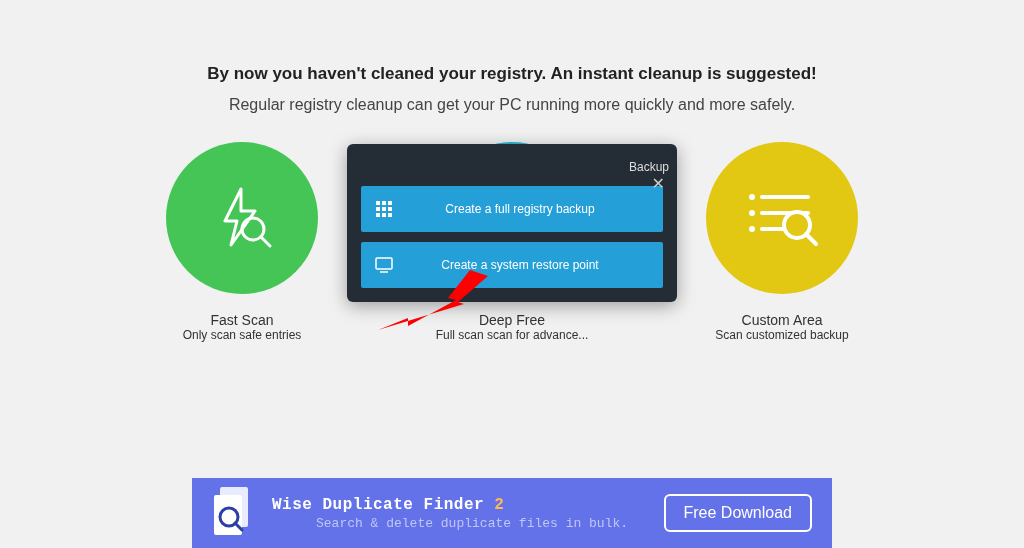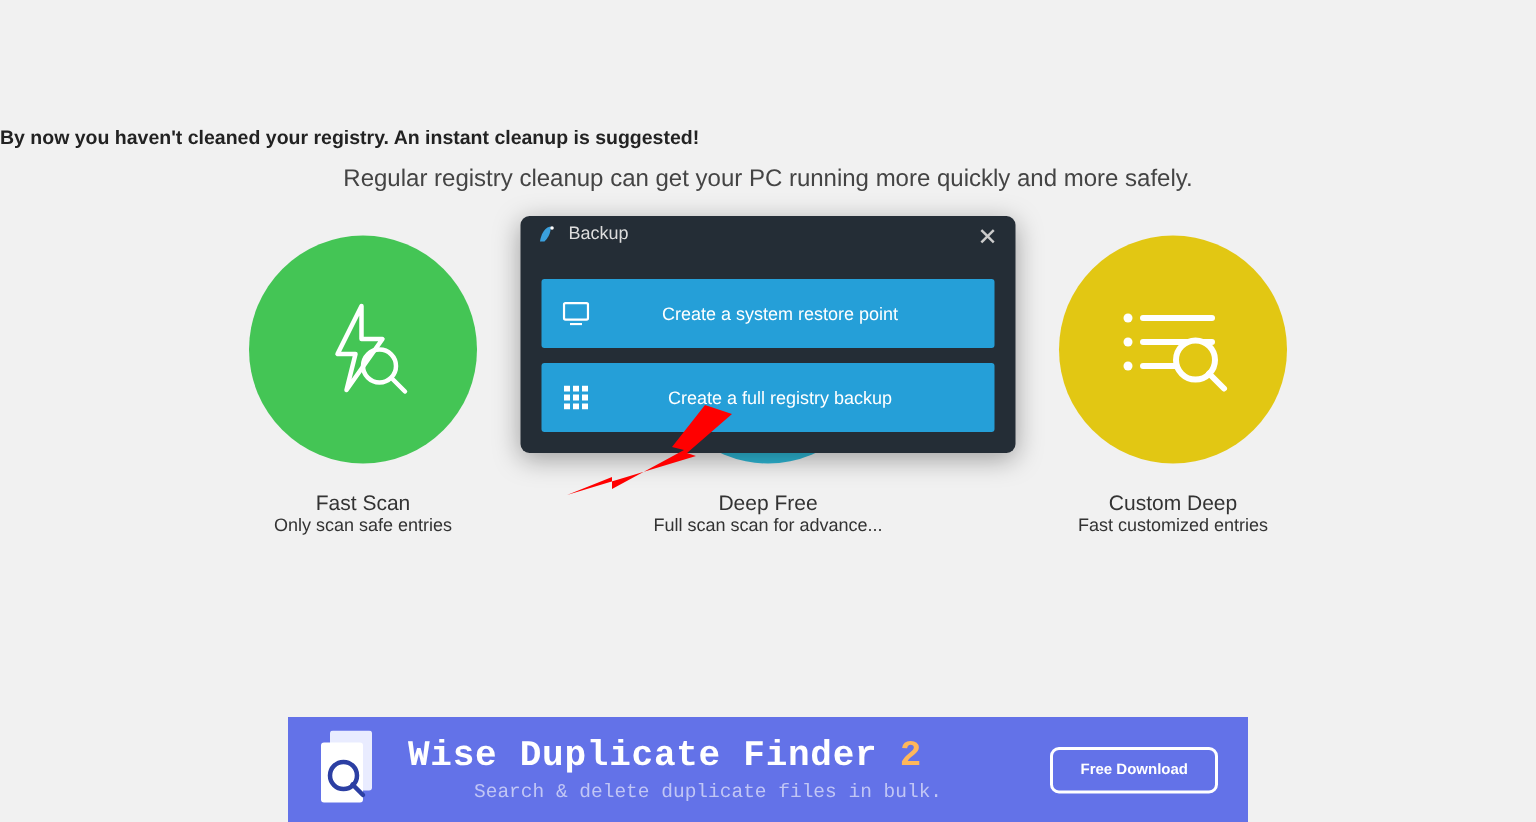--- a/index.html
+++ b/index.html
@@ -5,25 +5,25 @@
     * { margin: 0; padding: 0; box-sizing: border-box; }
     body {
       background: #f1f1f1;
       font-family: -apple-system, "Segoe UI", Arial, sans-serif;
       width: 1024px;
       height: 548px;
       position: relative;
       overflow: hidden;
     }
     .main-heading {
-      text-align: left;
-      font-size: 13px;
+      text-align: center;
+      font-size: 17px;
       font-weight: bold;
       color: #222;
-      padding-top: 84px;
+      padding-top: 64px;
     }
     .sub-heading {
       text-align: center;
       font-size: 16px;
       color: #444;
       margin-top: 12px;
     }
     .circles-row {
       display: flex;
       justify-content: center;
@@ -66,25 +66,26 @@
       transform: translateX(-50%);
       width: 330px;
       background: #242d36;
       border-radius: 6px;
       box-shadow: 0 4px 18px rgba(0,0,0,.35);
       z-index: 5;
       padding-bottom: 14px;
     }
     .modal-header {
       display: flex;
-      align-items: flex-start;
+      align-items: flex-end;
       height: 32px;
-      padding: 4px 8px 0 10px;
+      padding: 16px 8px 0 10px;
       color: #ddd;
       font-size: 12px;
+      flex-direction: column;
     }
     .modal-header .title { margin-left: 6px; flex: 1; }
     .modal-header .close {
       color: #ccc; font-size: 16px; cursor: pointer; padding: 0 4px;
     }
     .modal-btn {
       margin: 10px 14px 0 14px;
       background: #259fd8;
       color: #fff;
       height: 46px;
@@ -121,40 +122,40 @@
       align-items: center;
       padding: 0 20px;
       gap: 18px;
     }
     .banner-icon {
       width: 42px; height: 52px; position: relative;
     }
     .banner-text .t1 {
       font-family: "Courier New", monospace;
       font-weight: bold;
-      font-size: 24px;
+      font-size: 16px;
       letter-spacing: .5px;
     }
     .banner-text .t1 .w { color: #fff; }
     .banner-text .t1 .o { color: #ffb75a; }
     .banner-text .t2 {
       font-family: "Courier New", monospace;
       color: #c1c6f5;
       font-size: 13px;
       margin-top: 2px;
       margin-left: 44px;
     }
     .banner-btn {
       margin-left: auto;
       border: 2px solid #fff;
       border-radius: 6px;
       color: #fff;
       padding: 8px 18px;
-      font-size: 10px;
-      font-weight: 700;
+      font-size: 16px;
+      font-weight: 400;
       cursor: pointer;
     }
   </style>
 </head>
 <body>
 
 <h1 class="main-heading">By now you haven't cleaned your registry. An instant cleanup is suggested!</h1>
 <p class="sub-heading">Regular registry cleanup can get your PC running more quickly and more safely.</p>
 
 <div class="circles-row">
@@ -183,62 +184,62 @@
         <circle cx="10" cy="12" r="3" fill="#fff"></circle>
         <line x1="20" y1="12" x2="66" y2="12" stroke="#fff" stroke-width="4" stroke-linecap="round"></line>
         <circle cx="10" cy="28" r="3" fill="#fff"></circle>
         <line x1="20" y1="28" x2="66" y2="28" stroke="#fff" stroke-width="4" stroke-linecap="round"></line>
         <circle cx="10" cy="44" r="3" fill="#fff"></circle>
         <line x1="20" y1="44" x2="66" y2="44" stroke="#fff" stroke-width="4" stroke-linecap="round"></line>
         <circle cx="55" cy="40" r="13" fill="#e2c713" stroke="#fff" stroke-width="4"></circle>
         <line x1="64" y1="49" x2="74" y2="59" stroke="#fff" stroke-width="4" stroke-linecap="round"></line>
       </svg>
     </div>
-    <div class="circle-title">Custom Deep</div>
-    <div class="circle-desc">Fast customized entries</div>
+    <div class="circle-title">Custom Area</div>
+    <div class="circle-desc">Scan customized backup</div>
   </div>
 
 </div>
 
 <div class="modal">
   <div class="modal-header">
     <svg width="16" height="16" viewBox="0 0 16 16">
       <path d="M3 13 C3 13 4 4 10 3 C10 3 11 8 6 13" fill="#3aa0dd"></path>
       <circle cx="11" cy="4" r="1.2" fill="#fff"></circle>
     </svg>
     <span class="title">Backup</span>
     <span class="close">✕</span>
-  </div>
-
-  <div class="modal-btn">
-    <span class="iconbox">
-      <svg width="18" height="16" viewBox="0 0 18 16">
-        <rect x="1" y="1" width="16" height="11" rx="1" fill="none" stroke="#fff" stroke-width="1.5"></rect>
-        <line x1="5" y1="15" x2="13" y2="15" stroke="#fff" stroke-width="1.5"></line>
-      </svg>
-    </span>
-    <span class="label">Create a system restore point</span>
   </div>
 
   <div class="modal-btn">
     <span class="iconbox">
       <svg width="16" height="16" viewBox="0 0 16 16">
         <rect x="0" y="0" width="4" height="4" fill="#fff"></rect>
         <rect x="6" y="0" width="4" height="4" fill="#fff"></rect>
         <rect x="12" y="0" width="4" height="4" fill="#fff"></rect>
         <rect x="0" y="6" width="4" height="4" fill="#fff"></rect>
         <rect x="6" y="6" width="4" height="4" fill="#fff"></rect>
         <rect x="12" y="6" width="4" height="4" fill="#fff"></rect>
         <rect x="0" y="12" width="4" height="4" fill="#fff"></rect>
         <rect x="6" y="12" width="4" height="4" fill="#fff"></rect>
         <rect x="12" y="12" width="4" height="4" fill="#fff"></rect>
       </svg>
     </span>
     <span class="label">Create a full registry backup</span>
   </div>
+
+  <div class="modal-btn">
+    <span class="iconbox">
+      <svg width="18" height="16" viewBox="0 0 18 16">
+        <rect x="1" y="1" width="16" height="11" rx="1" fill="none" stroke="#fff" stroke-width="1.5"></rect>
+        <line x1="5" y1="15" x2="13" y2="15" stroke="#fff" stroke-width="1.5"></line>
+      </svg>
+    </span>
+    <span class="label">Create a system restore point</span>
+  </div>
 </div>
 
 <svg class="arrow" width="110" height="60" viewBox="0 0 110 60">
   <polygon points="92,0 70,28 78,30 30,56 30,48 0,60 86,34 80,32 110,6" fill="#ff0000"></polygon>
 </svg>
 
 <div class="banner">
   <div class="banner-icon">
     <svg width="42" height="52" viewBox="0 0 42 52">
       <rect x="8" y="0" width="28" height="40" rx="2" fill="#e9ecff"></rect>

